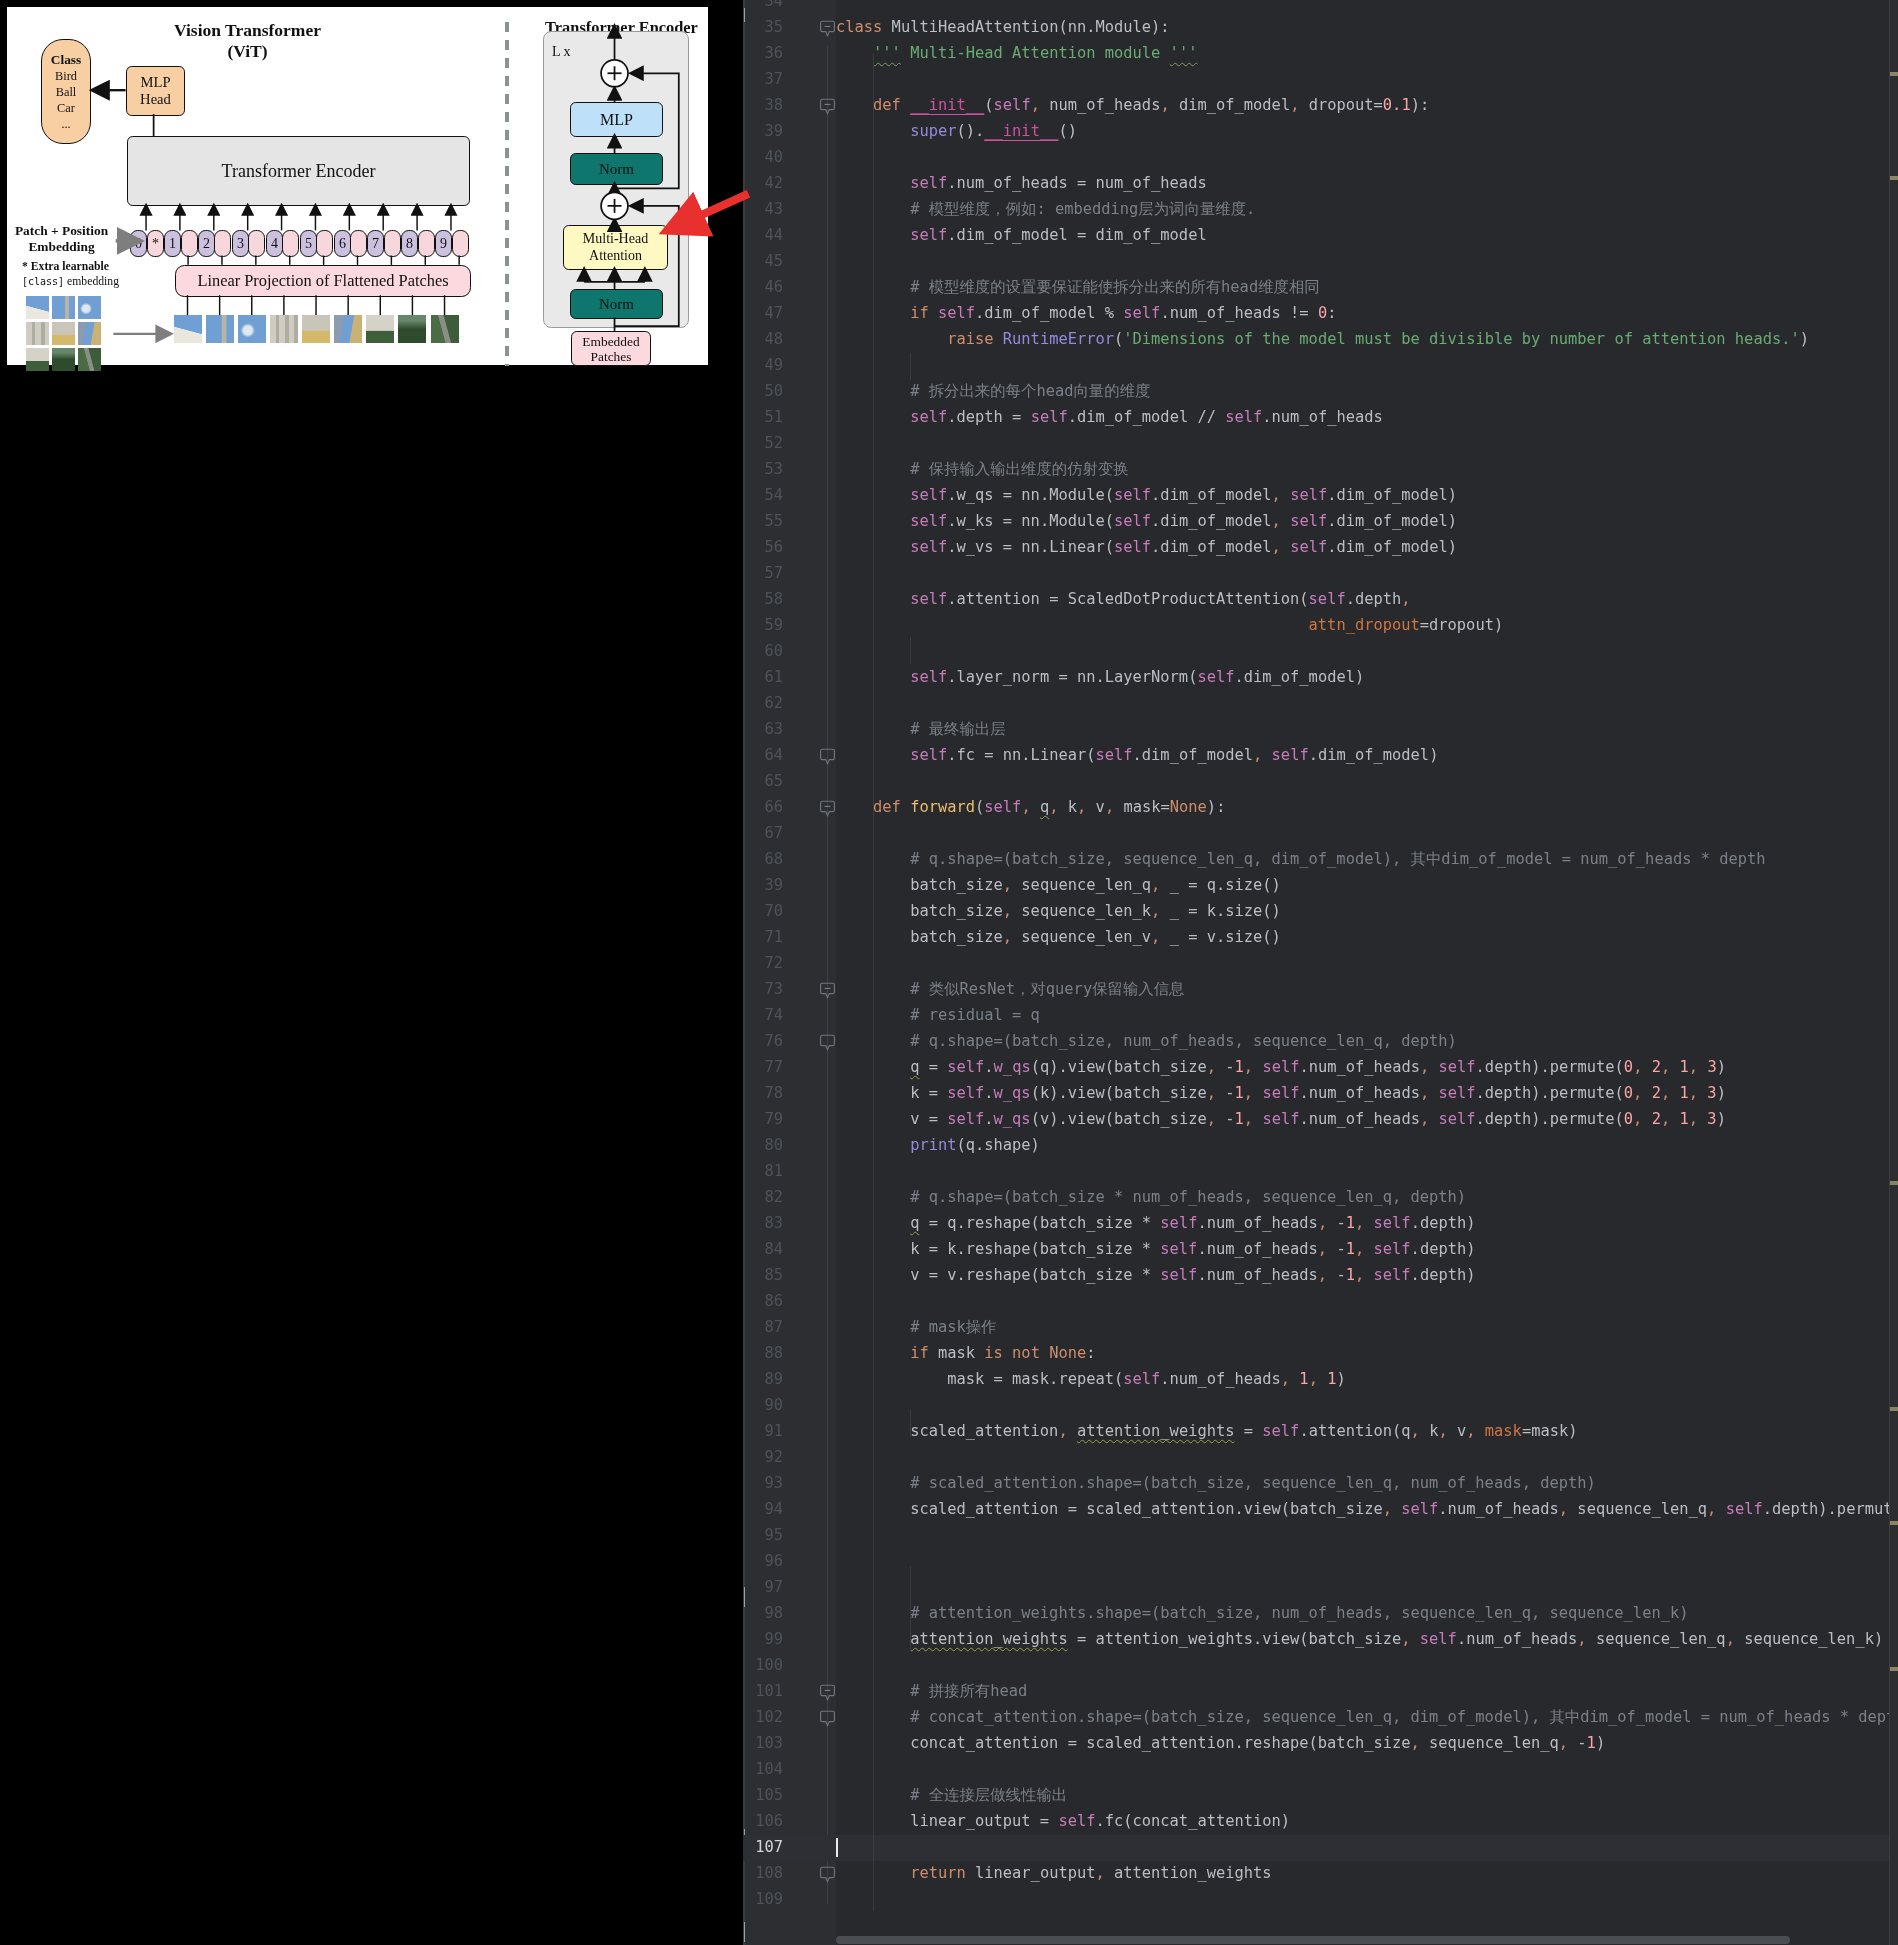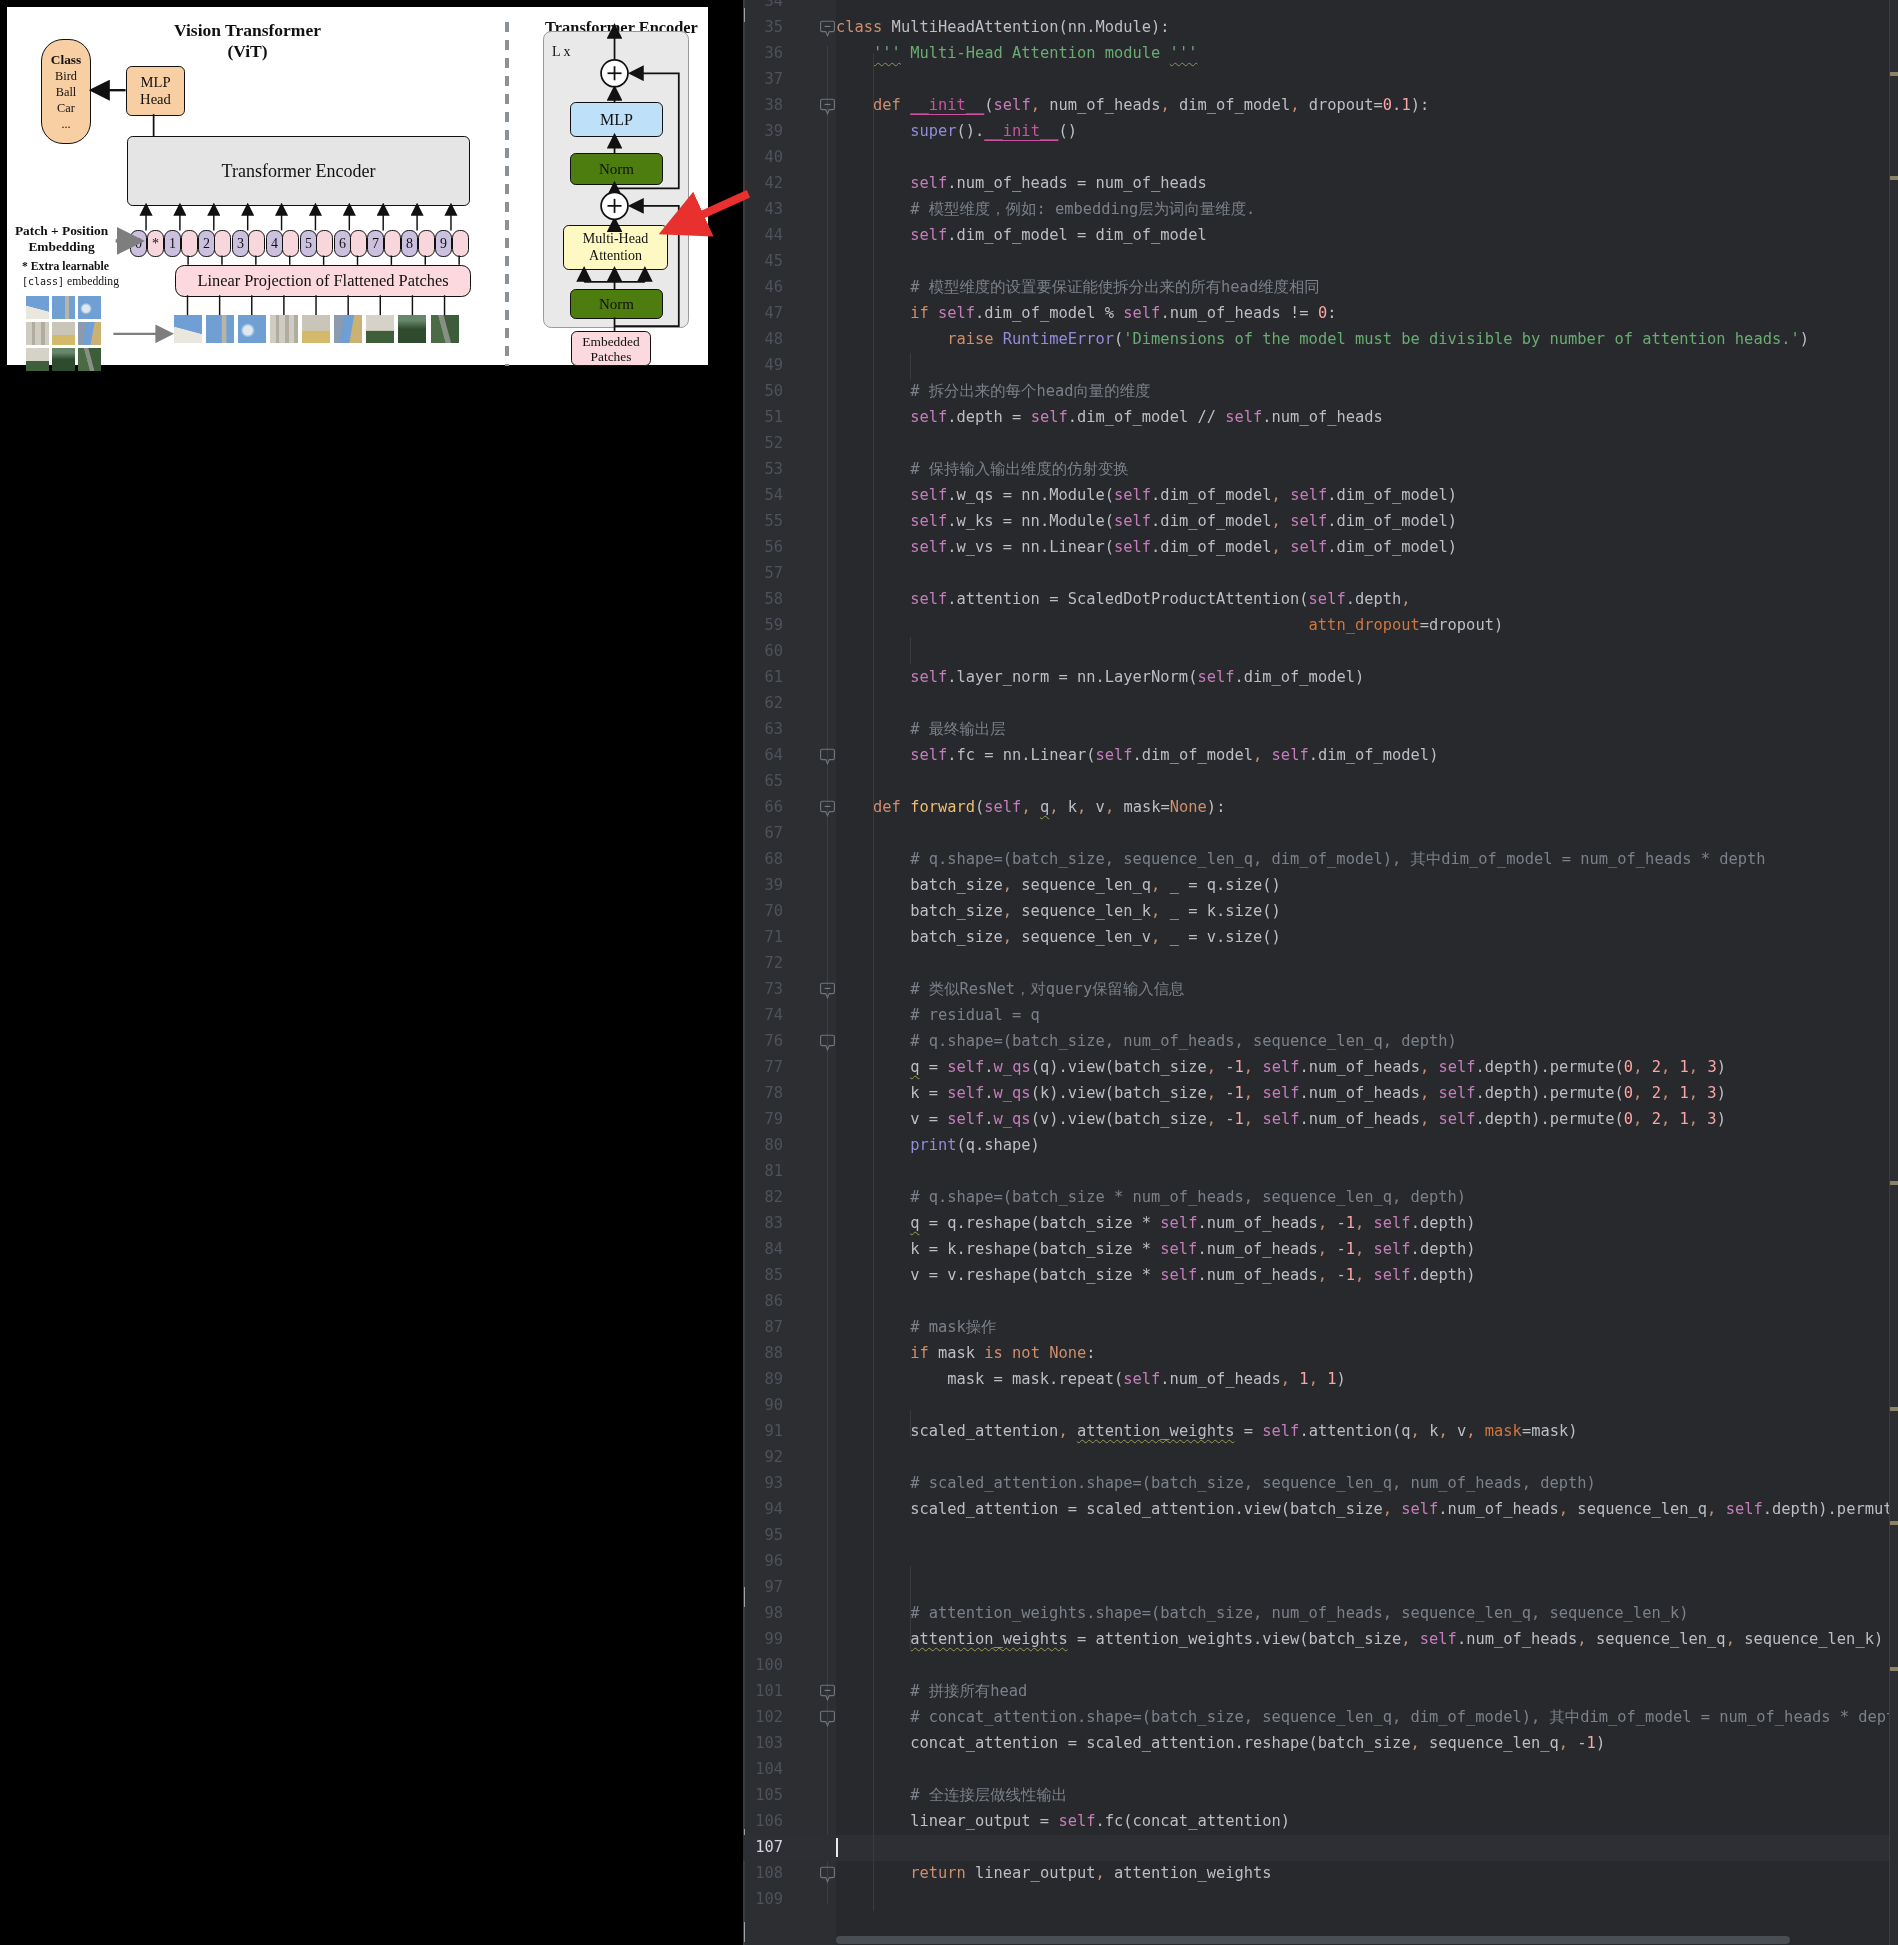--- a/index.html
+++ b/index.html
@@ -5,21 +5,21 @@
   html,body{margin:0;padding:0;background:#000;width:1899px;height:1946px;position:relative;overflow:hidden}
   
   .card{position:absolute;left:7px;top:7px;width:701px;height:358px;background:#fff;font-family:"Liberation Serif","DejaVu Serif",serif;color:#111}
   .abs{position:absolute}
   .dg-title{font-weight:bold;font-size:17.5px;text-align:center}
   .rbox{position:absolute;border:1.8px solid #111;border-radius:5.8px;display:flex;align-items:center;justify-content:center;text-align:center}
   .tan{background:#f8cfa3}
   .grayb{background:#e5e5e5}
   .pinkb{background:#fbd9de}
   .blueb{background:#bee0f8}
-  .yellowb{background:#4d7c0f}
+  .yellowb{background:#0f766e}
   .greenb{background:#fef9c3}
   .classbox{border-radius:22px;flex-direction:column;font-size:12.3px;line-height:16px}
   .classbox b{font-size:13.4px}
   .panel{position:absolute;background:#e9e9e9;border:1.2px solid #9a9a9a;border-radius:8.2px}
   .tok{position:absolute;width:15px;height:25px;border:1.5px solid #111;border-radius:7.6px;background:#ccc0df;
        display:flex;align-items:center;justify-content:center;font-size:14px;font-family:"Liberation Serif",serif}
   .tokpink{background:#f8d7dc}
   .patch{position:absolute;width:28px;height:28px}
   .gtile{position:absolute;width:23.4px;height:23.4px}
   .pg1{background:linear-gradient(15deg,#e9e7de 45%,#6f9fd4 47%)}

